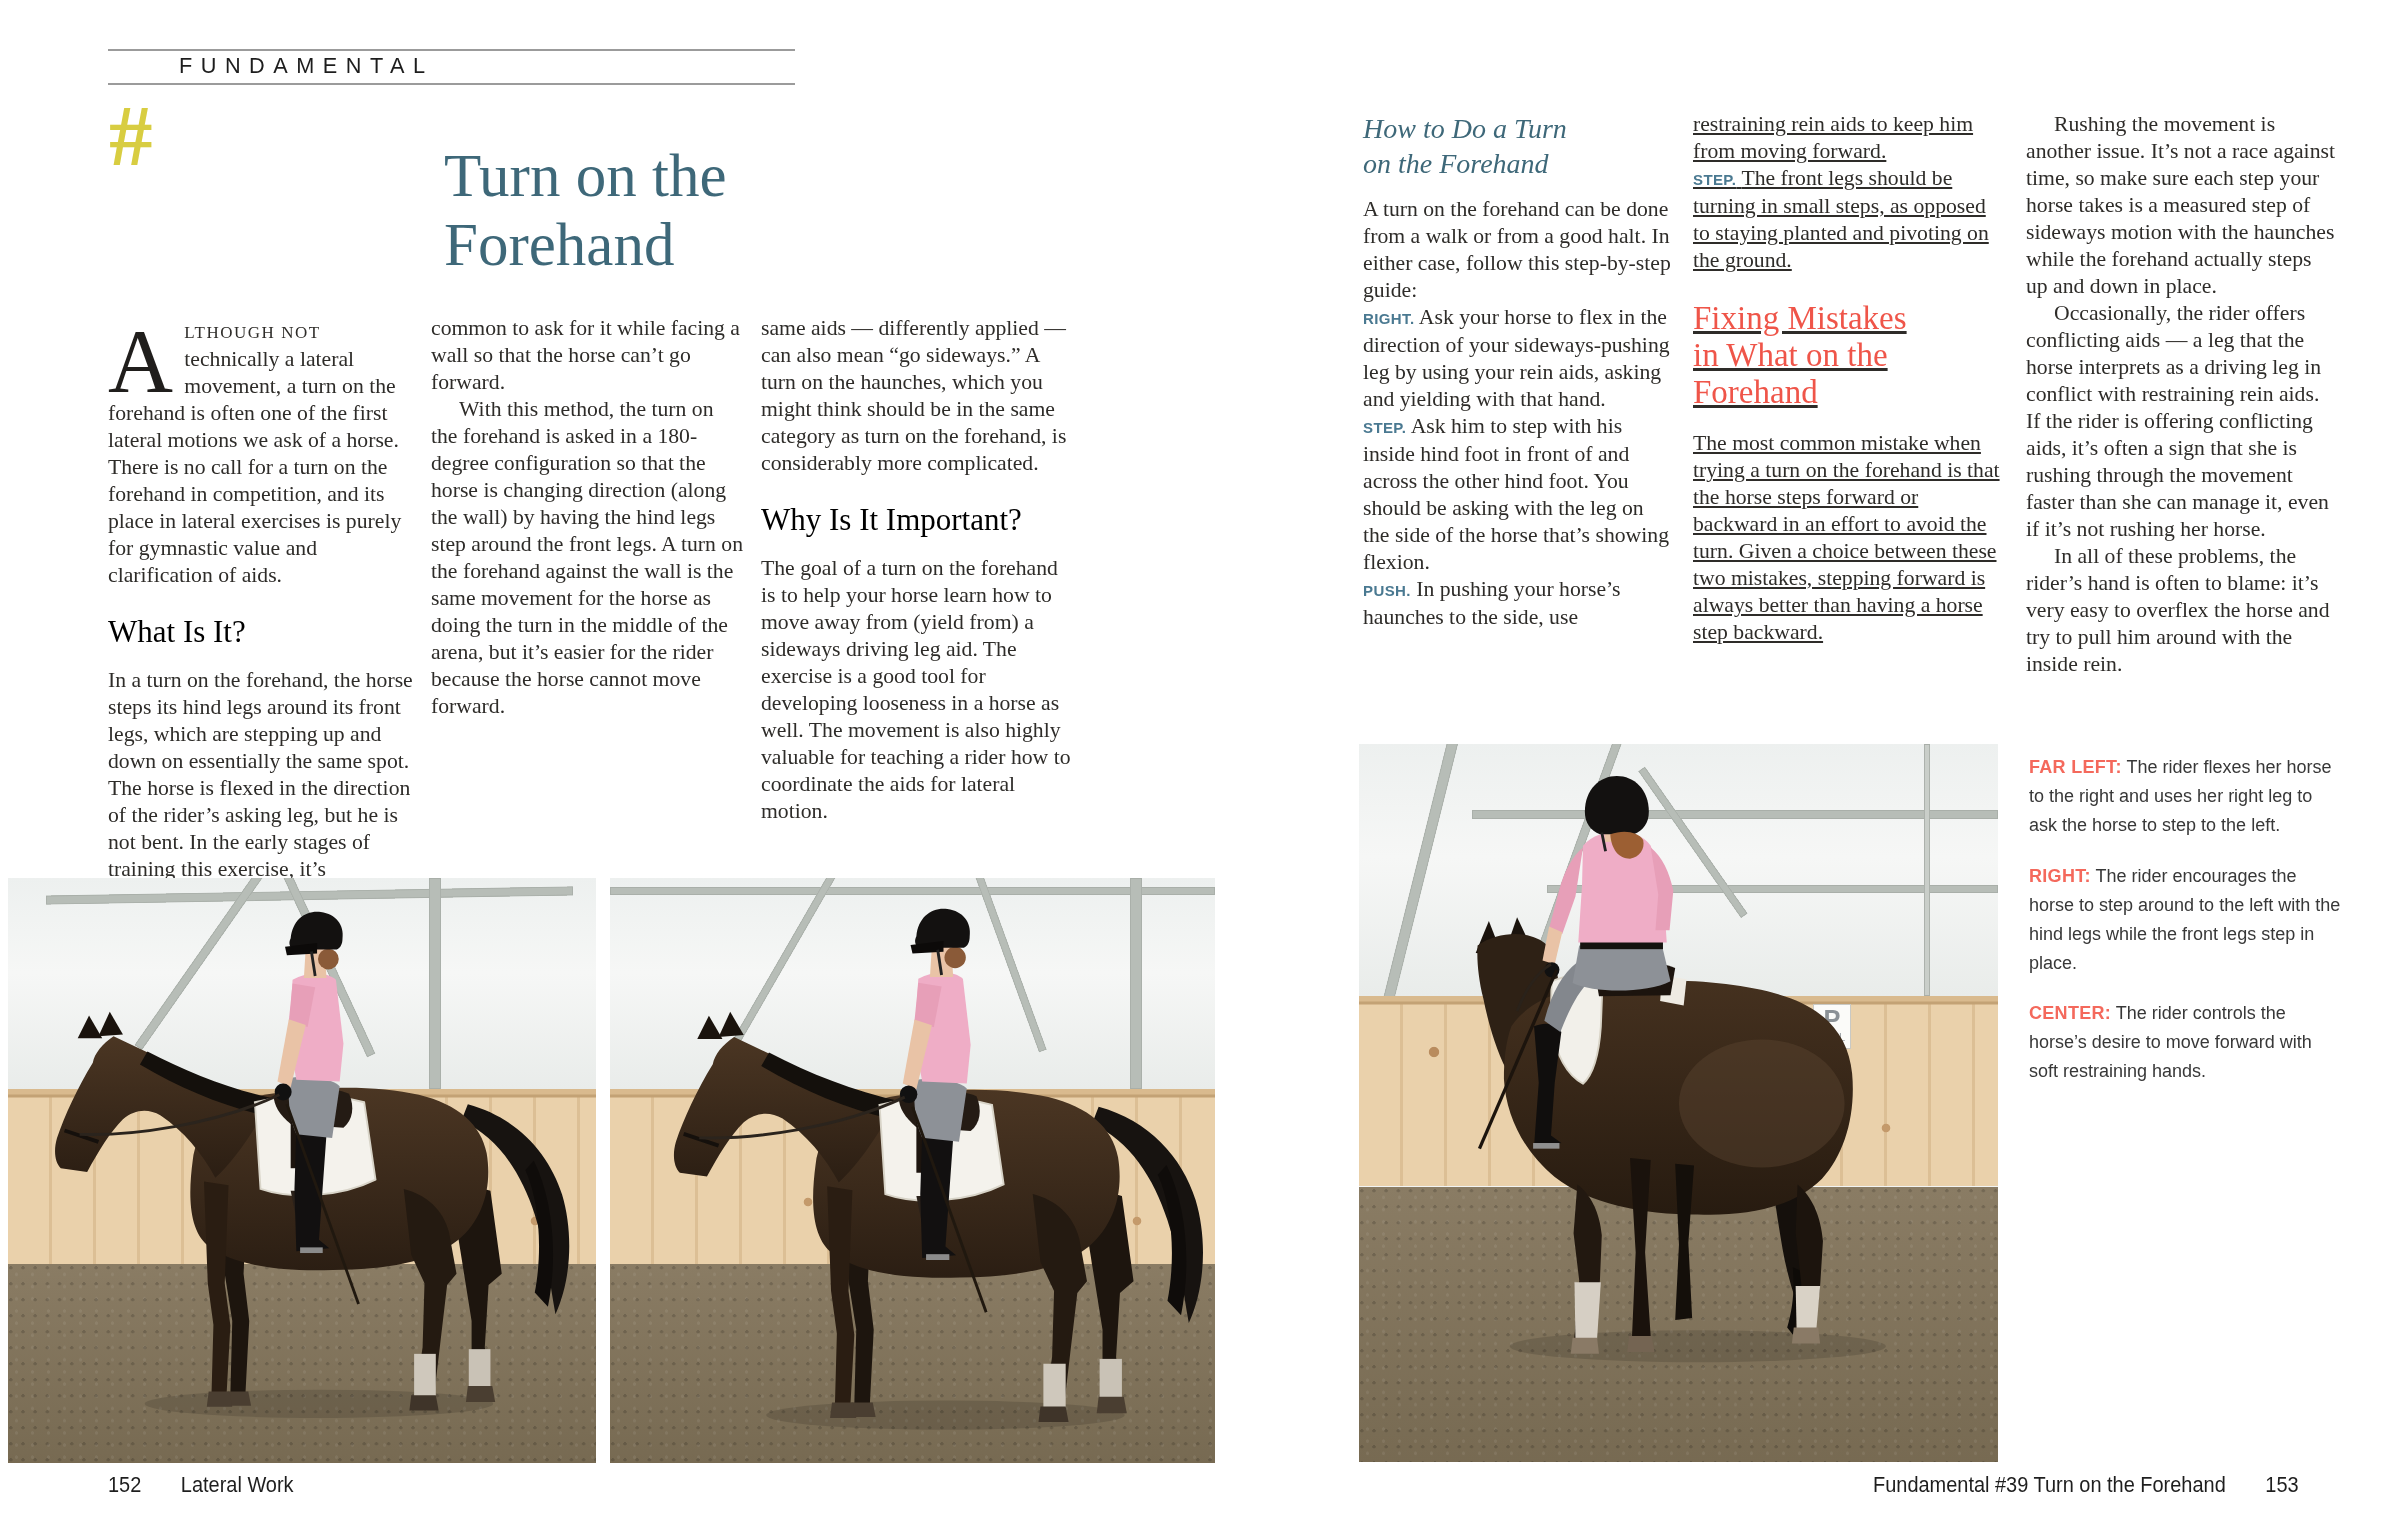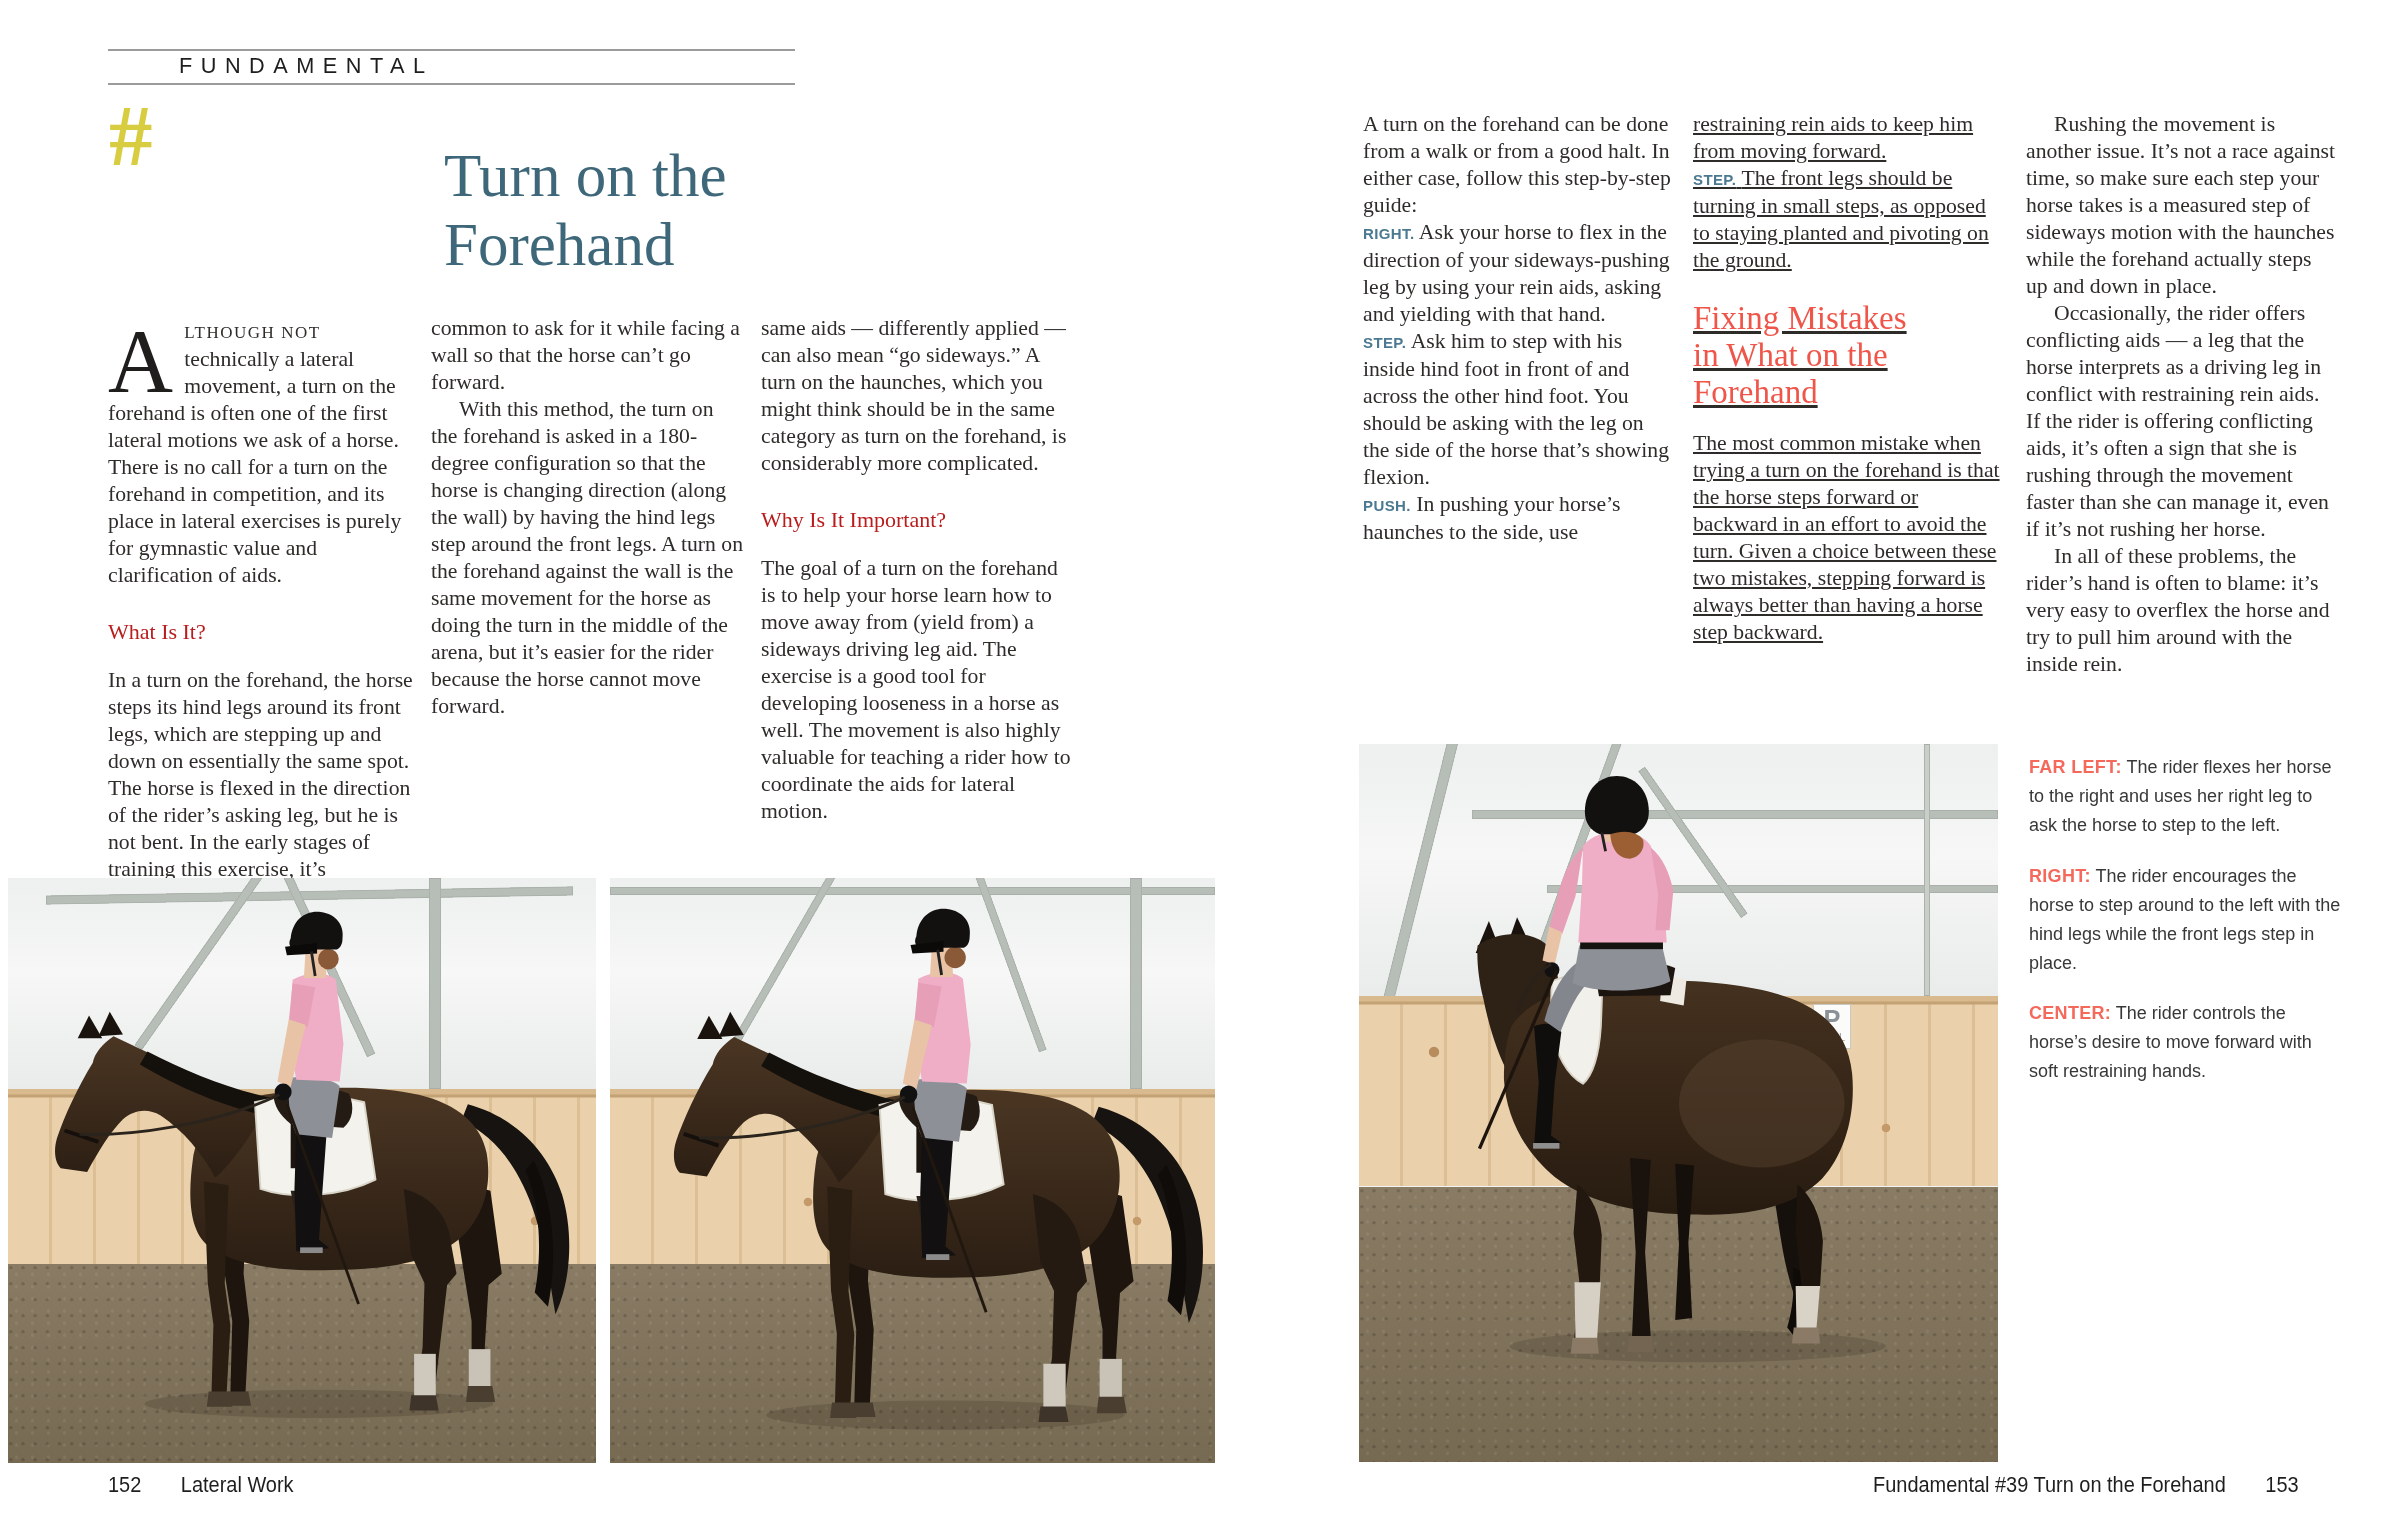--- a/index.html
+++ b/index.html
@@ -15,21 +15,21 @@
                 letter-spacing:-5.6px; font-weight:500; }
   .page-title { position:absolute; font-size:61px; line-height:69px; color:#3e6879; font-weight:500; }
   .page-title span { display:block; }
 
   
   .col { position:absolute; width:313px; font-size:21.7px; line-height:27px; }
   .col p { margin:0; }
   .col p.ind { text-indent:28px; }
   .dropcap { float:left; font-size:90px; line-height:72px; margin:7.5px 11.3px 0 0; color:#201e1c; }
   .sc { font-size:17px; letter-spacing:1.5px; }
-  .h-red { color:#b91c1c; font-size:22px; line-height:36px; font-weight:400; margin:24.5px 0 17px 0; }
+  .h-red { color:#000000; font-size:31px; line-height:36px; font-weight:400; margin:24.5px 0 17px 0; }
   .h-red-lg { color:#ef5549; font-size:33px; line-height:37px; font-weight:400; margin:26px 0 19px 0; }
   .h-red-lg span { display:block; }
   .howto-h { font-style:italic; color:#3e6879; font-size:28px; line-height:35px; margin:0 0 15px 0; }
   .howto-h span { display:block; }
   .step { margin-top:22.6px; }
   .step-label { font-family:"Liberation Sans",sans-serif; font-weight:bold; font-size:15px;
                 color:#4a7991; letter-spacing:0.4px; }
 
   
   .captions { position:absolute; width:313px; font-family:"Liberation Sans",sans-serif;
@@ -236,20 +236,24 @@
     <svg class="scene-svg" viewBox="0 0 624 621">
       <use href="#horse-side" transform="translate(16,-4)"></use>
     </svg>
   </div>
 
   <div class="footer" style="left:108px; top:1472px;">
     <span>152</span><span class="gap"></span><span>Lateral Work</span>
   </div>
 
   <div class="col" style="left:1363px; top:111px; width:311px;">
+    <div class="howto-h">
+      <span>How to Do a Turn</span>
+      <span>on the Forehand</span>
+    </div>
     <p>A turn on the forehand can be done from a walk or from a good halt. In either case, follow this step-by-step guide:</p>
     <p class="step"><span class="step-label">RIGHT.</span> <span>Ask your horse to flex in the direction of your sideways-pushing leg by using your rein aids, asking and yielding with that hand.</span></p>
     <p class="step"><span class="step-label">STEP.</span> <span>Ask him to step with his inside hind foot in front of and across the other hind foot. You should be asking with the leg on the side of the horse that’s showing flexion.</span></p>
     <p class="step"><span class="step-label">PUSH.</span> <span>In pushing your horse’s haunches to the side, use</span></p>
   </div>
 
   <div class="col" style="left:1693px; top:111px; width:311px;text-decoration:underline;">
     <p>restraining rein aids to keep him from moving forward.</p>
     <p class="step"><span class="step-label">STEP.</span> <span>The front legs should be turning in small steps, as opposed to staying planted and pivoting on the ground.</span></p>
     <div class="h-red-lg">

